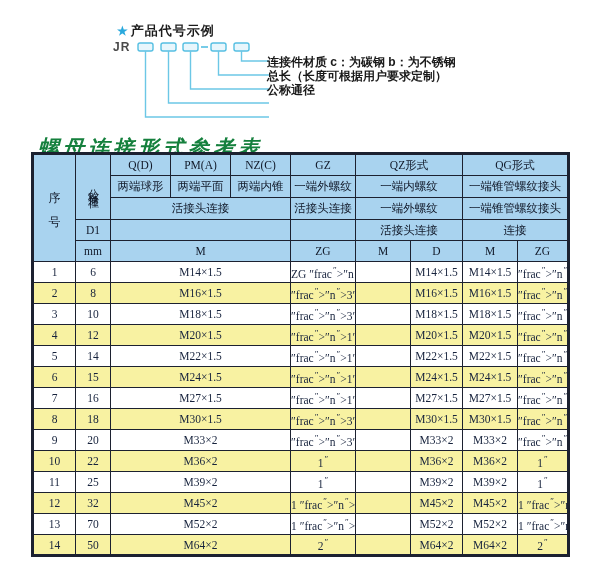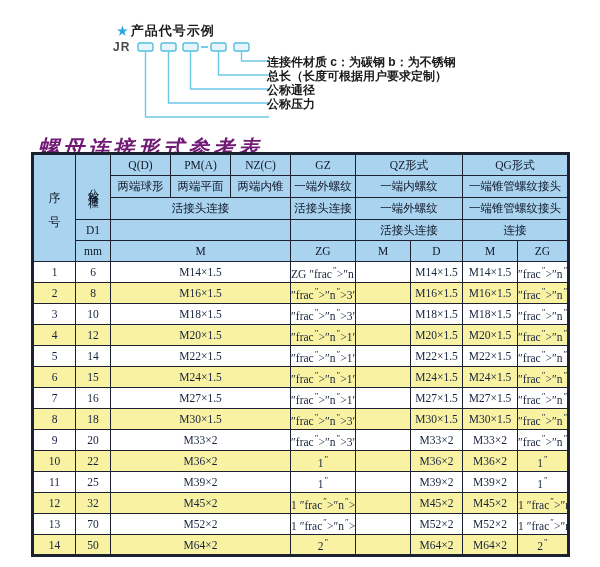--- a/index.html
+++ b/index.html
@@ -11,21 +11,21 @@
     font-weight:bold;font-size:13px;color:#1a1a1a;letter-spacing:1px;}
   .diagram-title .star{color:var(--star);margin-right:2px;font-size:12px;}
   .jr{position:absolute;left:113px;top:40px;font-family:"Liberation Sans",sans-serif;
     font-weight:bold;font-size:12px;color:#4a4a4a;letter-spacing:1px;}
   .connector-svg{position:absolute;left:131px;top:38px;}
   .code-labels{position:absolute;left:267px;top:55px;font-family:"Liberation Sans",sans-serif;
     font-weight:bold;font-size:12px;color:#1a1a1a;line-height:14px;white-space:nowrap;}
 
   
   .table-title{position:absolute;left:28px;top:124px;margin:10px;font-family:"Liberation Serif",serif;
-    font-style:italic;font-weight:bold;font-size:21px;color:#701a75;letter-spacing:4px;}
+    font-style:italic;font-weight:bold;font-size:21px;color:#15803d;letter-spacing:4px;}
 
   
   .tbl-wrap{position:absolute;left:31px;top:152px;}
   table{border-collapse:collapse;table-layout:fixed;width:536px;
     font-family:"Liberation Serif",serif;font-size:11.5px;color:#17233d;}
   th,td{border:1.5px solid var(--border);padding:0;text-align:center;vertical-align:middle;
     overflow:hidden;white-space:nowrap;font-weight:normal;}
   table{border:3px solid var(--border);}
   thead th{background:var(--header-bg);color:#101828;}
   thead tr{height:22px;}
@@ -62,21 +62,20 @@
       <polyline points="59.5,13 59.5,51 138,51"></polyline>
       <polyline points="37.5,13 37.5,65 138,65"></polyline>
       <polyline points="14.5,13 14.5,79 138,79"></polyline>
     </g>
   </svg>
 
   <div class="code-labels">
     <div>连接件材质  c：为碳钢  b：为不锈钢</div>
     <div>总长（长度可根据用户要求定制）</div>
     <div>公称通径</div>
-    <div>公称压力</div>
   </div>
 
   <h2 class="table-title">螺母连接形式参考表</h2>
 
   <div class="tbl-wrap">
     <table>
       <colgroup>
         <col style="width:43px">
           <col style="width:35px">
         <col style="width:60px">

